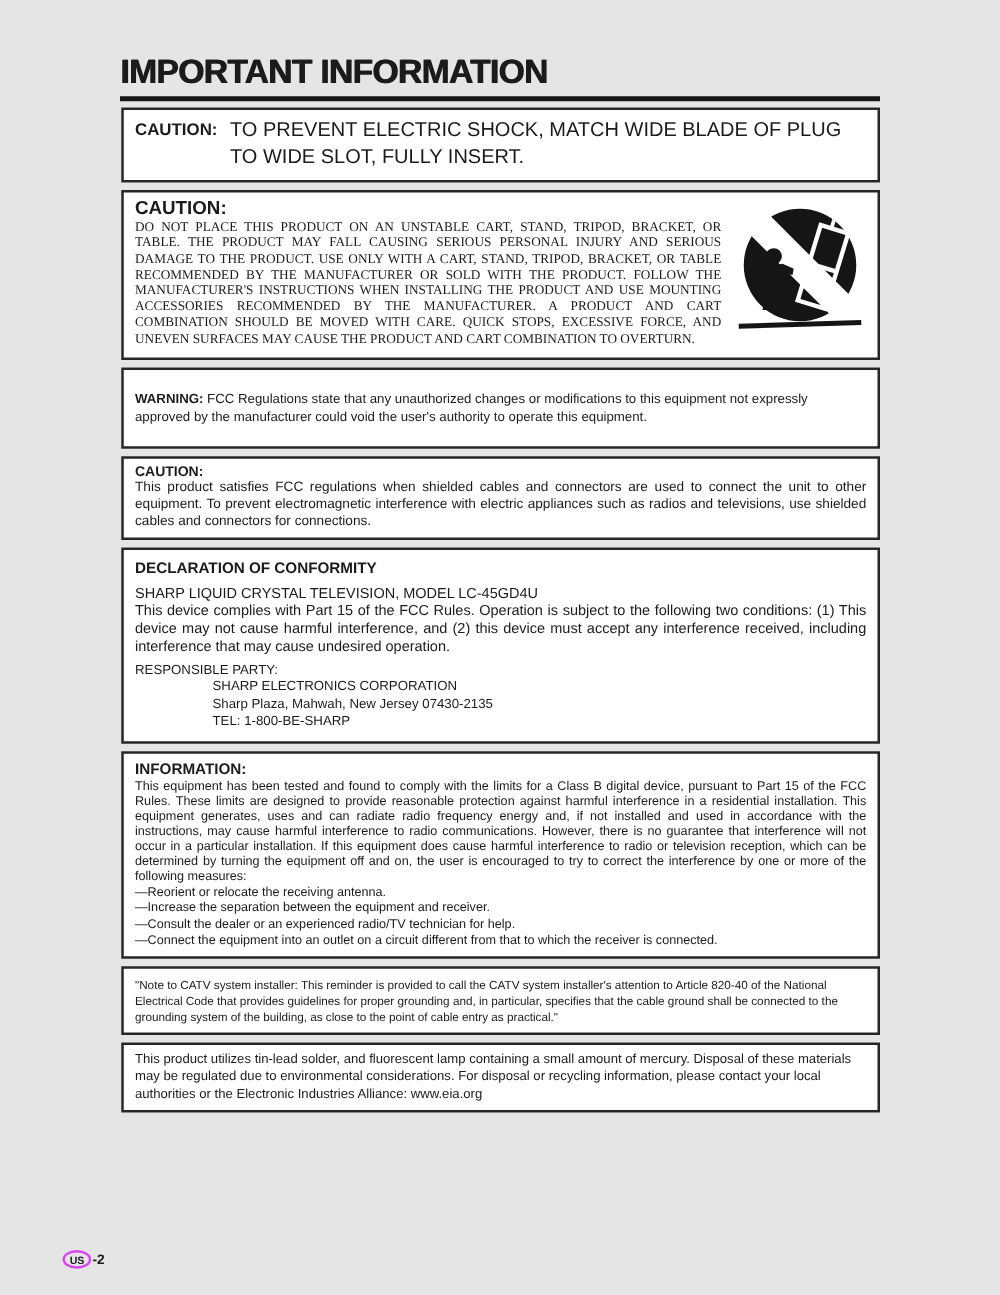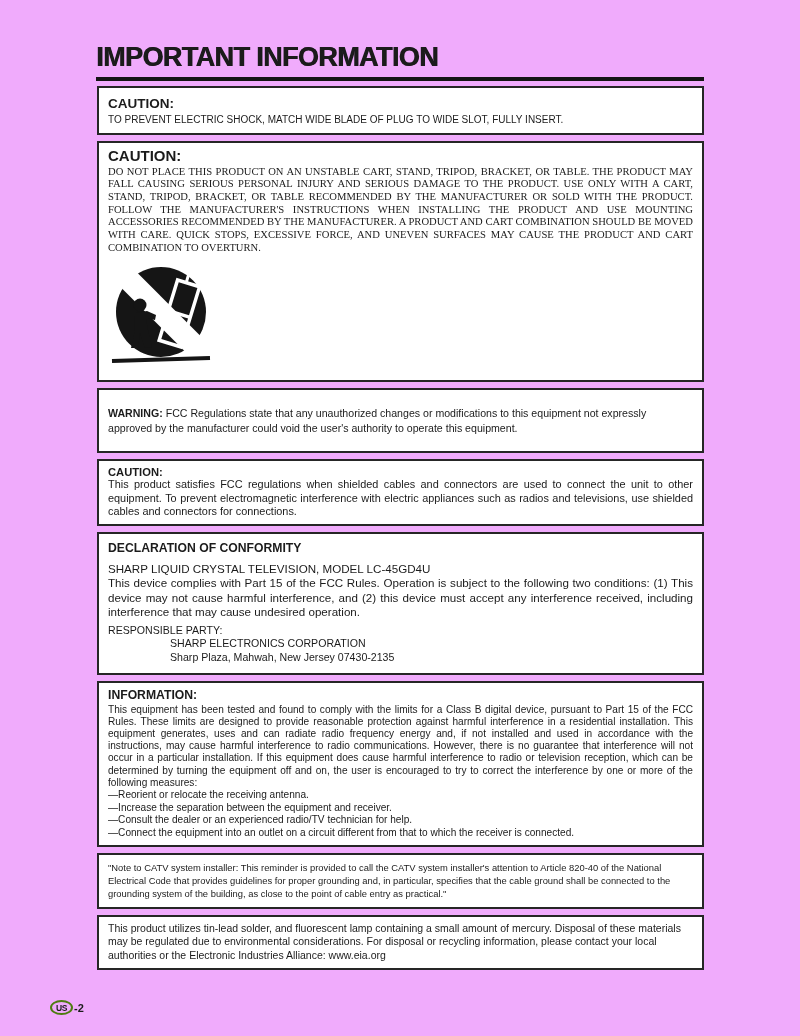--- a/index.html
+++ b/index.html
@@ -5,47 +5,46 @@
   * { margin:0; padding:0; box-sizing:border-box; }
   html,body { background:#ffffff; }
   body {
     font-family:"Liberation Sans", sans-serif;
     color:#1b1b1b;
     width:800px;
   }
   .page {
     position:relative;
     width:800px; height:1036px;
-    background:#f0abfc;
+    background:#e5e5e5;
     overflow:hidden;
   }
   .page-title {
     position:absolute; left:96px; top:42px;
     font-size:27px; font-weight:bold; letter-spacing:-0.6px;
     text-shadow:0.7px 0 0 currentColor;
     white-space:nowrap;
   }
   .title-rule {
     position:absolute; left:96px; top:77px;
     width:608px; height:4px; background:#151515;
   }
   .content {
     position:absolute; left:97px; top:86px; width:607px;
   }
   .box {
     border:2px solid #262626;
     margin-bottom:6px;
     padding:5px 9px;
     background:#ffffff;
-    flex-direction:column;
   }
   
   .plug-caution { display:flex; align-items:flex-start; padding:7px 9px; }
   .plug-caution .label { font-weight:bold; font-size:13.5px; margin-right:10px; white-space:nowrap; line-height:1.3; }
-  .plug-caution .text  { font-size:10px; line-height:1.3; }
+  .plug-caution .text  { font-size:16px; line-height:1.3; }
   
   .cart-caution { display:flex; gap:10px; padding:4px 9px 8px 9px; }
   .cart-caution .main { flex:1; min-width:0; }
   .cart-caution .heading { font-size:15px; font-weight:bold; margin-bottom:2px; }
   .cart-caution .body { font-size:10.6px; line-height:1.2; text-align:justify;font-family:Liberation Serif, serif; }
   .cart-caution .icon-wrap { flex:none; width:106px; display:flex; align-items:center; justify-content:center; }
   
   .fcc-warning  { padding:16px 9px; }
   .fcc-warning p { font-size:10.6px; line-height:1.35; }
   .fcc-warning .label { font-weight:bold; }
@@ -71,21 +70,21 @@
   
   .disposal p { font-size:10.5px; line-height:1.32; }
   
   .footer {
     position:absolute; left:50px; top:1000px;
     display:flex; align-items:center; gap:1px;
   }
   .us-oval {
     display:inline-flex; align-items:center; justify-content:center;
     width:23px; height:15px;
-    border:2px solid #4d7c0f; border-radius:50%;
+    border:2px solid #d946ef; border-radius:50%;
     font-size:8.5px; font-weight:bold; letter-spacing:-0.3px;
   }
   .page-num { font-size:11px; font-weight:bold; }
 </style>
 </head>
 <body>
 
 <div class="page">
 
   <h1 class="page-title">IMPORTANT INFORMATION</h1>
@@ -130,20 +129,21 @@
       <p class="body">This product satisfies FCC regulations when shielded cables and connectors are used to connect the unit to other equipment. To prevent electromagnetic interference with electric appliances such as radios and televisions, use shielded cables and connectors for connections.</p>
     </div>
 
     <div class="box declaration">
       <div class="heading">DECLARATION OF CONFORMITY</div>
       <p class="model">SHARP LIQUID CRYSTAL TELEVISION, MODEL LC-45GD4U</p>
       <p class="compliance">This device complies with Part 15 of the FCC Rules. Operation is subject to the following two conditions: (1) This device may not cause harmful interference, and (2) this device must accept any interference received, including interference that may cause undesired operation.</p>
       <p class="resp">RESPONSIBLE PARTY:</p>
       <p class="indent">SHARP ELECTRONICS CORPORATION</p>
       <p class="indent">Sharp Plaza, Mahwah, New Jersey 07430-2135</p>
+      <p class="indent">TEL: 1-800-BE-SHARP</p>
     </div>
 
     <div class="box information">
       <div class="heading">INFORMATION:</div>
       <p class="body">This equipment has been tested and found to comply with the limits for a Class B digital device, pursuant to Part 15 of the FCC Rules. These limits are designed to provide reasonable protection against harmful interference in a residential installation. This equipment generates, uses and can radiate radio frequency energy and, if not installed and used in accordance with the instructions, may cause harmful interference to radio communications. However, there is no guarantee that interference will not occur in a particular installation. If this equipment does cause harmful interference to radio or television reception, which can be determined by turning the equipment off and on, the user is encouraged to try to correct the interference by one or more of the following measures:</p>
       <p class="measure">—Reorient or relocate the receiving antenna.</p>
       <p class="measure">—Increase the separation between the equipment and receiver.</p>
       <p class="measure">—Consult the dealer or an experienced radio/TV technician for help.</p>
       <p class="measure">—Connect the equipment into an outlet on a circuit different from that to which the receiver is connected.</p>
     </div>

